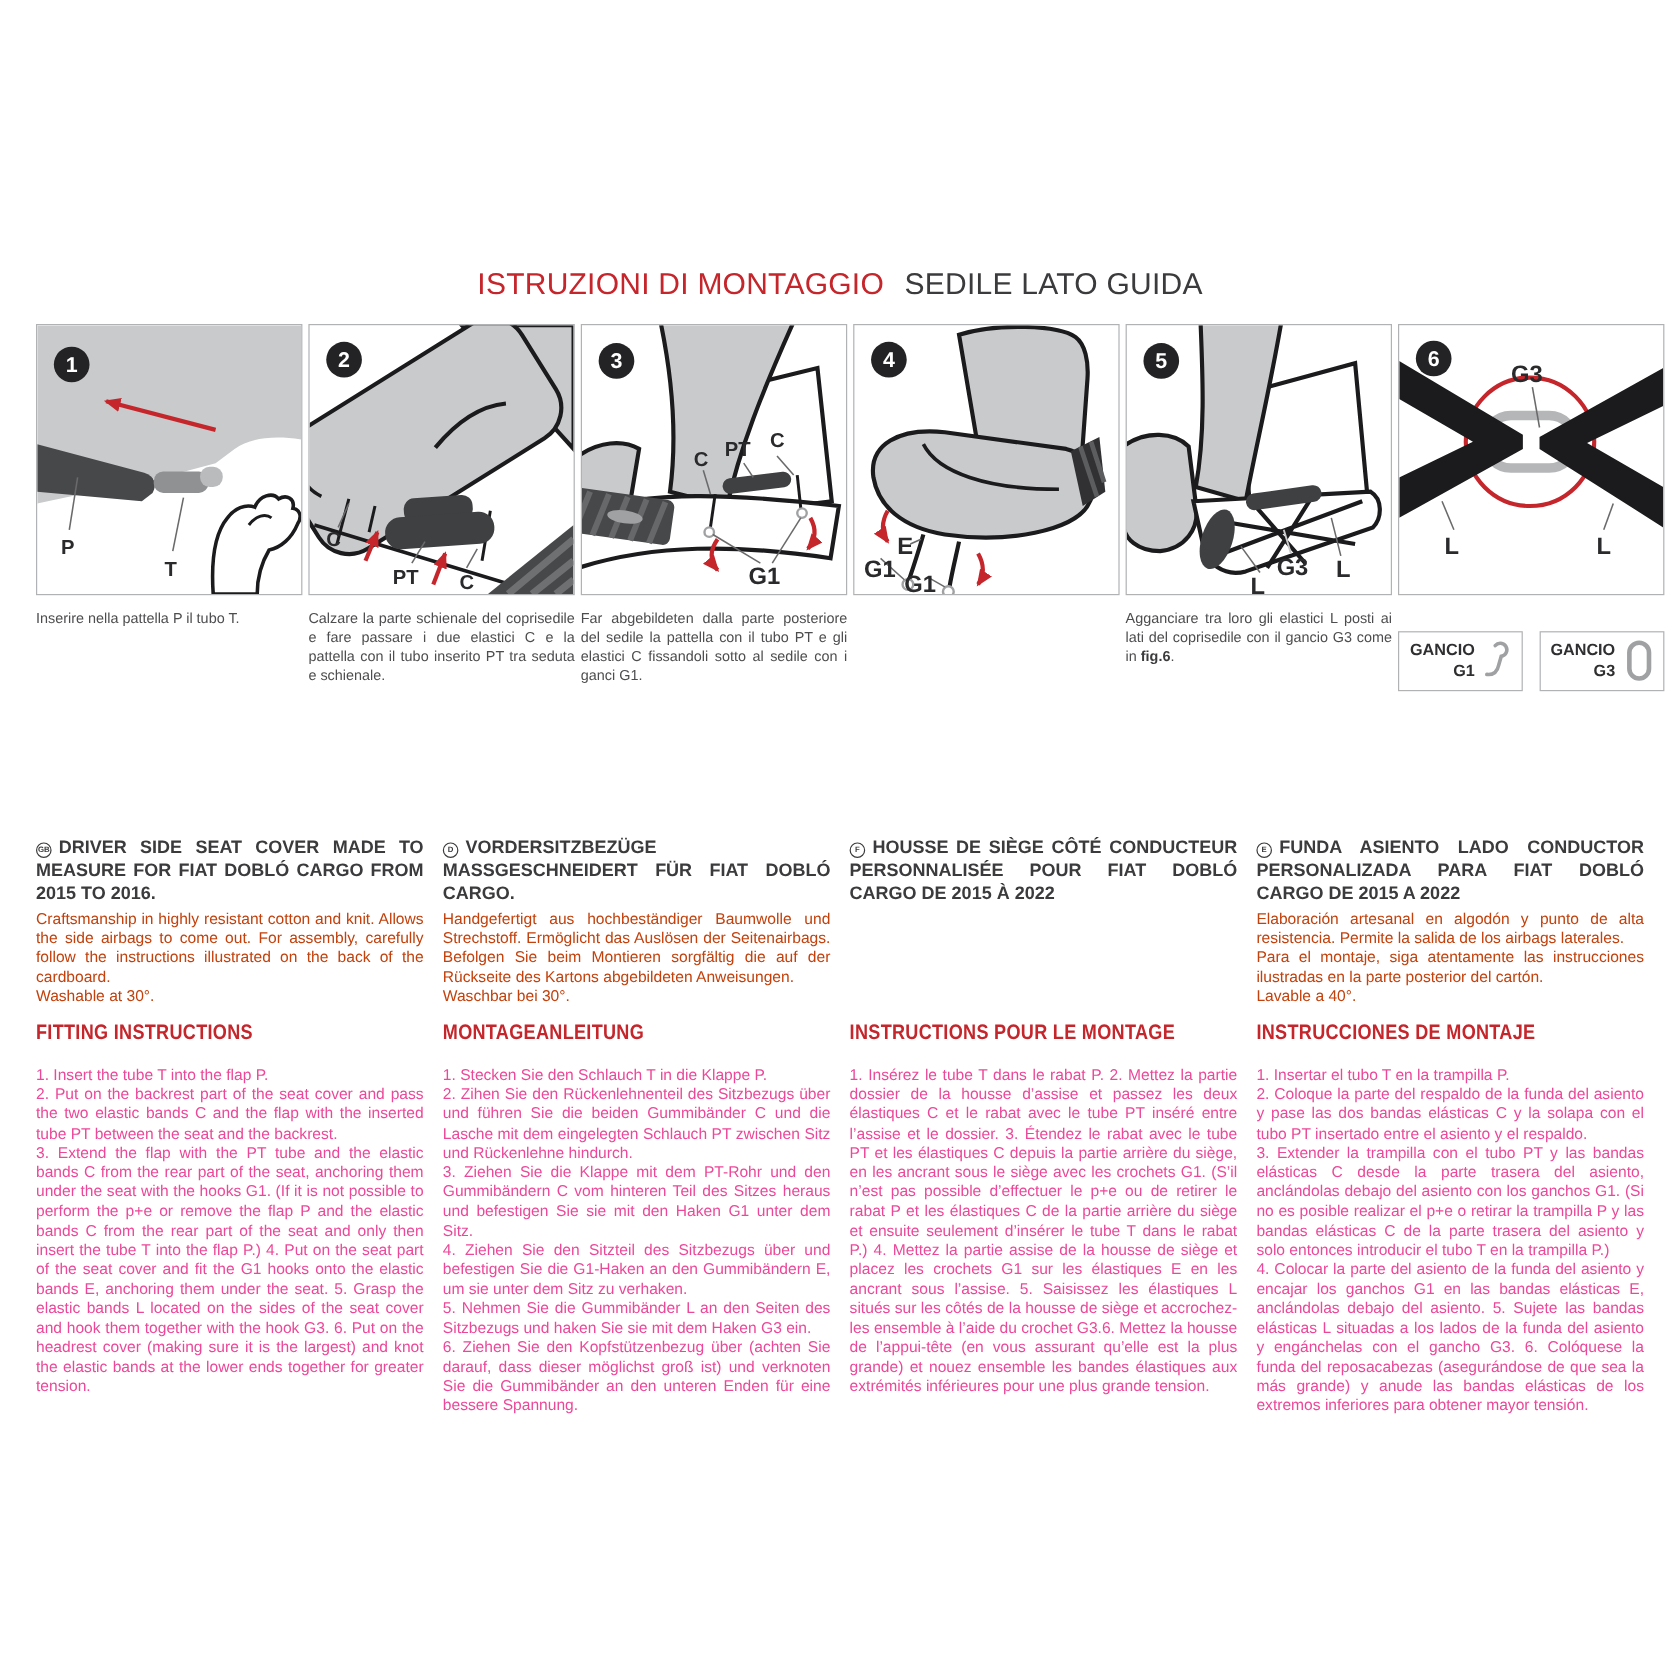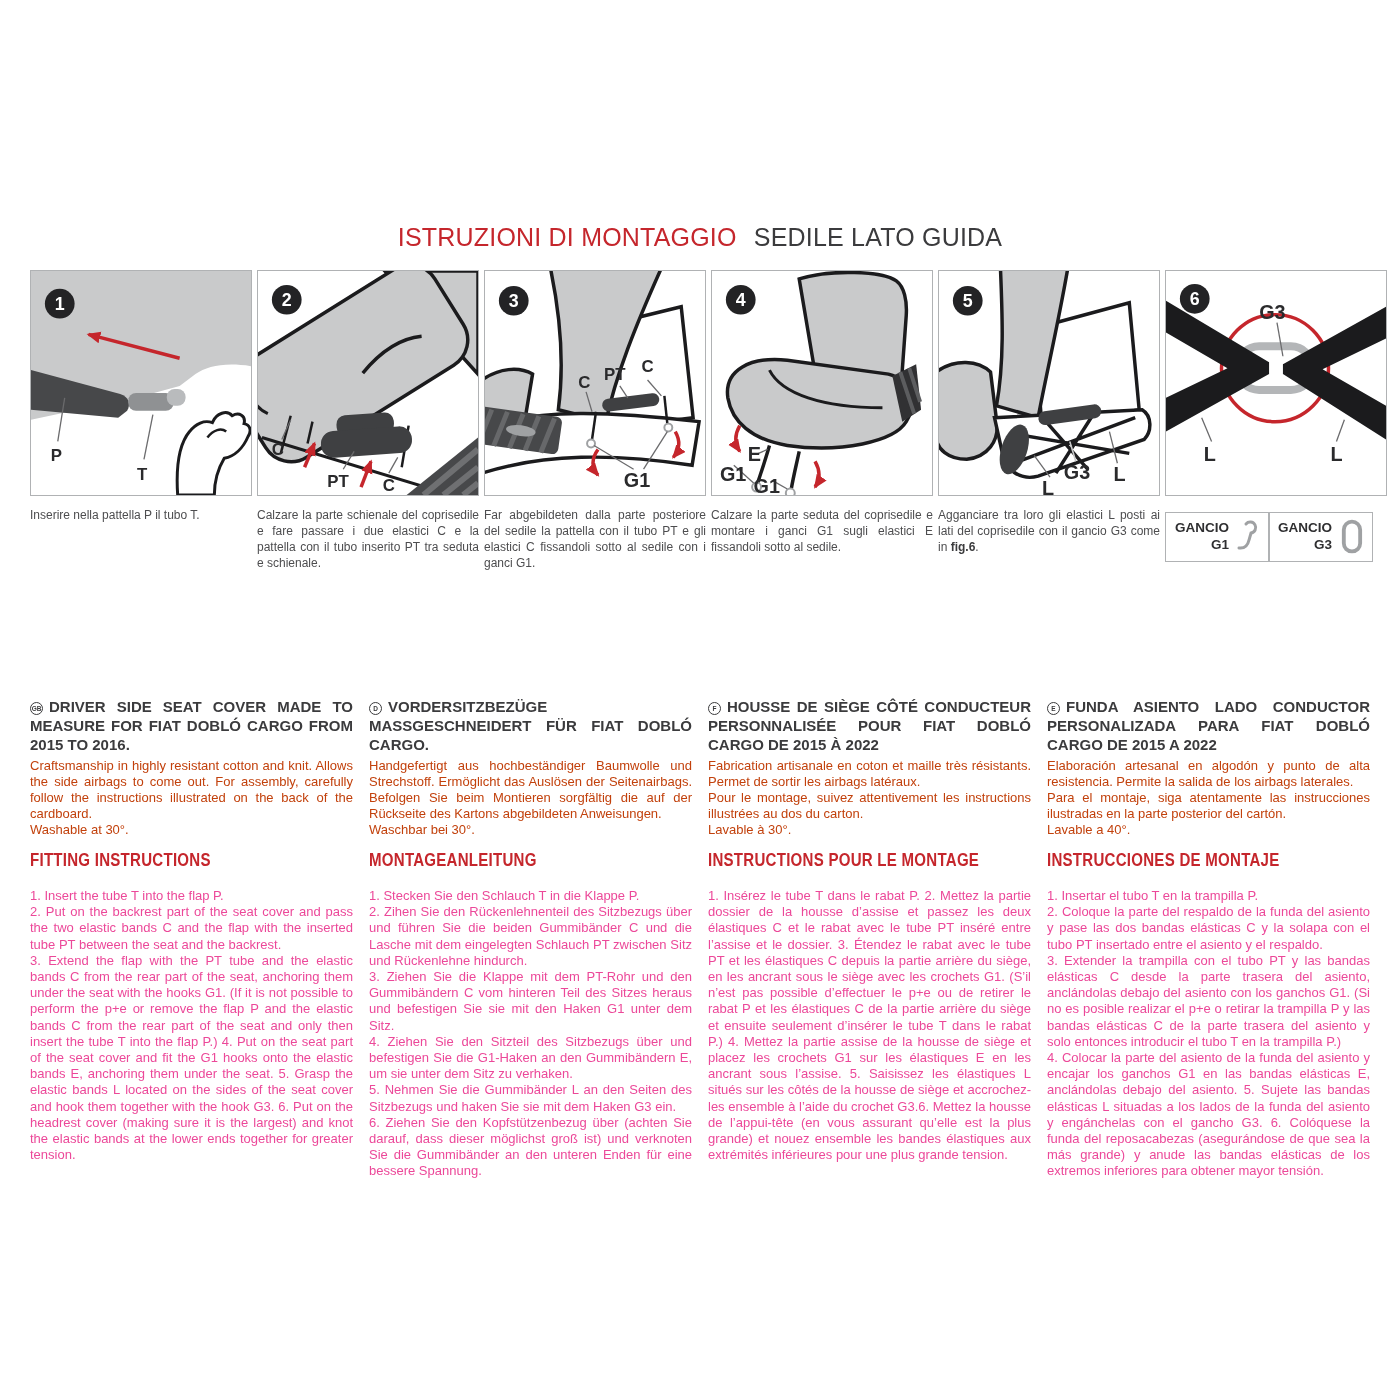--- a/index.html
+++ b/index.html
@@ -24,21 +24,21 @@
   .caption { margin-top:12px; font-size:12px; line-height:1.33; color:#4d4d4f;
              text-align:justify; }
   .caption b { font-weight:bold; color:#3b3b3d;margin-top:15px; }
   svg text.part { font-family:"Liberation Sans","DejaVu Sans",sans-serif;
                   font-weight:bold; fill:#2a2a2c; font-size:17px; }
   svg text.partbig { font-size:20px; }
   svg text.num { font-family:"Liberation Sans","DejaVu Sans",sans-serif;
                  font-weight:bold; fill:#ffffff; font-size:18px; text-anchor:middle; }
 
   
-  .legend { margin-top:16px; display:flex; }
+  .legend { margin-top:30px; display:flex; gap:14px; }
   .legend-box { width:104px; height:50px; border:1px solid #b0b2b4;
                 display:flex; align-items:center; justify-content:flex-end;
                 padding:0 8px; gap:7px; }
   .legend-text { text-align:right; font-weight:bold; color:#2f2f31;
                  font-size:13.5px; line-height:1.25; }
 
   
   .cols { position:absolute; top:697px; left:30px; width:1340px;
           display:flex; gap:16px; }
   .col  { position:relative; width:323px; flex:0 0 323px; height:530px; }
@@ -195,21 +195,20 @@
         <line x1="22" y1="196" x2="42" y2="214" stroke="#6a6a6c" stroke-width="1.3"></line>
         <line x1="47" y1="184" x2="56" y2="180" stroke="#6a6a6c" stroke-width="1.3"></line>
         <line x1="62" y1="212" x2="76" y2="220" stroke="#6a6a6c" stroke-width="1.3"></line>
         <text class="part partbig" x="8" y="212">G1</text>
         <text class="part partbig" x="36" y="192">E</text>
         <text class="part partbig" x="42" y="224">G1</text>
         <circle cx="29" cy="29" r="15" fill="#232325"></circle>
         <text class="num" x="29" y="35">4</text>
       </svg>
     </div>
-    <p class="caption">Calzare la parte seduta del coprisedile e montare i ganci G1 sugli elastici E fissandoli sotto al sedile.</p>
   </div>
 
   <div class="panel">
     <div class="figbox">
       <svg width="220" height="224" viewBox="0 0 222 226">
         <polygon points="96,58 192,32 202,140 104,158" fill="#ffffff" stroke="#1b1b1d" stroke-width="3.5"></polygon>
         <path d="M62,-3 H130 C120,55 108,105 100,148 L58,136 C66,92 64,45 62,-3 Z" fill="#c9cacb" stroke="#1b1b1d" stroke-width="3.5"></path>
         <path d="M-3,102 C16,88 40,90 52,102 L58,150 C62,172 48,188 28,190 C10,190 -3,180 -3,166 Z" fill="#c9cacb" stroke="#1b1b1d" stroke-width="3.5"></path>
         <path d="M56,148 L205,140 C215,146 215,162 207,170 L100,207 C82,212 66,200 64,184 Z" fill="#ffffff" stroke="#1b1b1d" stroke-width="3.5"></path>
         <path d="M70,196 L198,148 M74,164 L192,184 M108,152 L150,200 M156,144 L118,204" stroke="#1b1b1d" stroke-width="3.5"></path>
@@ -288,23 +287,20 @@
     <p class="steps">1. Stecken Sie den Schlauch T in die Klappe P.
 2. Zihen Sie den Rückenlehnenteil des Sitzbezugs über und führen Sie die beiden Gummibänder C und die Lasche mit dem eingelegten Schlauch PT zwischen Sitz und Rückenlehne hindurch.
 3. Ziehen Sie die Klappe mit dem PT-Rohr und den Gummibändern C vom hinteren Teil des Sitzes heraus und befestigen Sie sie mit den Haken G1 unter dem Sitz.
 4. Ziehen Sie den Sitzteil des Sitzbezugs über und befestigen Sie die G1-Haken an den Gummibändern E, um sie unter dem Sitz zu verhaken.
 5. Nehmen Sie die Gummibänder L an den Seiten des Sitzbezugs und haken Sie sie mit dem Haken G3 ein.
 6. Ziehen Sie den Kopfstützenbezug über (achten Sie darauf, dass dieser möglichst groß ist) und verknoten Sie die Gummibänder an den unteren Enden für eine bessere Spannung.</p>
   </div>
 
   <div class="col">
     <h3 class="col-heading"><span class="badge">F</span><span>HOUSSE DE SIÈGE CÔTÉ CONDUCTEUR PERSONNALISÉE POUR FIAT DOBLÓ CARGO DE 2015 À 2022</span></h3>
-    <p class="intro">Fabrication artisanale en coton et maille très résistants. Permet de sortir les airbags latéraux.
-Pour le montage, suivez attentivement les instructions illustrées au dos du carton.
-Lavable à 30°.</p>
     <h4 class="subhead"><span class="cond">INSTRUCTIONS POUR LE MONTAGE</span></h4>
     <p class="steps">1. Insérez le tube T dans le rabat P. 2. Mettez la partie dossier de la housse d’assise et passez les deux élastiques C et le rabat avec le tube PT inséré entre l’assise et le dossier. 3. Étendez le rabat avec le tube PT et les élastiques C depuis la partie arrière du siège, en les ancrant sous le siège avec les crochets G1. (S’il n’est pas possible d’effectuer le p+e ou de retirer le rabat P et les élastiques C de la partie arrière du siège et ensuite seulement d’insérer le tube T dans le rabat P.) 4. Mettez la partie assise de la housse de siège et placez les crochets G1 sur les élastiques E en les ancrant sous l’assise. 5. Saisissez les élastiques L situés sur les côtés de la housse de siège et accrochez-les ensemble à l’aide du crochet G3.6. Mettez la housse de l’appui-tête (en vous assurant qu’elle est la plus grande) et nouez ensemble les bandes élastiques aux extrémités inférieures pour une plus grande tension.</p>
   </div>
 
   <div class="col">
     <h3 class="col-heading"><span class="badge">E</span><span>FUNDA ASIENTO LADO CONDUCTOR PERSONALIZADA PARA FIAT DOBLÓ CARGO DE 2015 A 2022</span></h3>
     <p class="intro">Elaboración artesanal en algodón y punto de alta resistencia. Permite la salida de los airbags laterales.
 Para el montaje, siga atentamente las instrucciones ilustradas en la parte posterior del cartón.
 Lavable a 40°.</p>
     <h4 class="subhead"><span class="cond">INSTRUCCIONES DE MONTAJE</span></h4>

